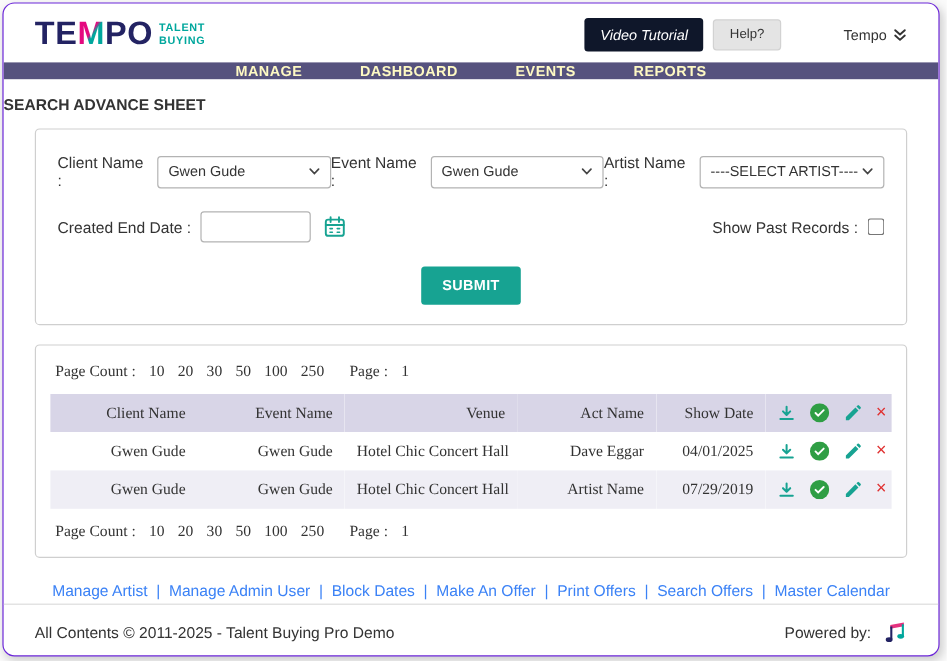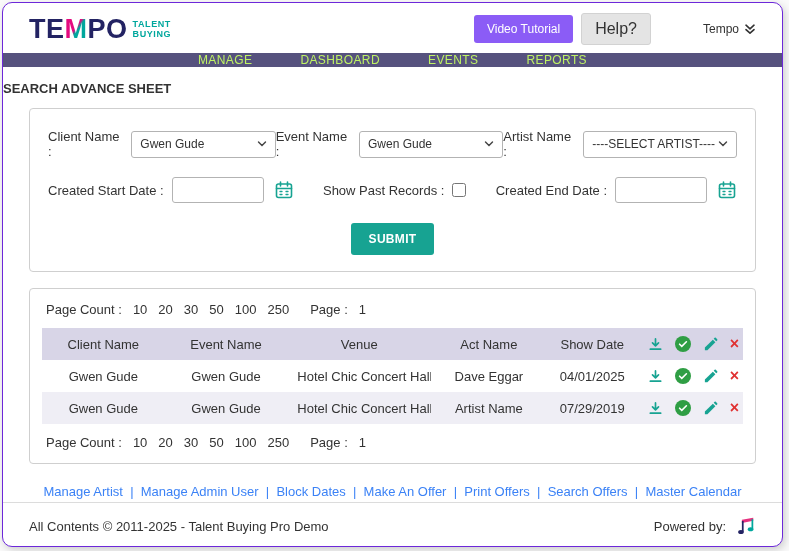--- a/index.html
+++ b/index.html
@@ -15,27 +15,27 @@
   .hdr { display:flex; align-items:center; padding:10px 26px 8px 26px; height:52px; }
   .logo { display:flex; align-items:center; cursor:pointer; }
   .logo-word { font-size:27px; font-weight:800; color:#232363; letter-spacing:.5px; }
   .logo-m {
     background:linear-gradient(125deg,#e5097f 46%,#00a79d 54%);
     -webkit-background-clip:text; background-clip:text; color:transparent;
   }
   .logo-tag { margin-left:5px; display:flex; flex-direction:column; justify-content:center; }
   .logo-tag span { font-size:9px; font-weight:700; color:#00a79d; letter-spacing:.6px; line-height:1.15; }
   .hdr-right { margin-left:auto; display:flex; align-items:center; gap:8px; }
-  .btn-vt { background:#8b5cf6; color:#fff; border:none; font-size:12px; padding:7px 13px; border-radius:3px; cursor:pointer; font-family:inherit; }
-  .btn-help { background:#e4e4e4; color:#333; border:1px solid #d2d2d2; font-size:16px; padding:6px 13px; border-radius:3px; cursor:pointer; font-family:inherit; }
+  .btn-vt { background:#0f172a; color:#fff; border:none; font-size:12px; padding:7px 13px; border-radius:3px; cursor:pointer; font-family:inherit;font-style:italic; }
+  .btn-help { background:#e4e4e4; color:#333; border:1px solid #d2d2d2; font-size:11px; padding:6px 13px; border-radius:3px; cursor:pointer; font-family:inherit; }
   .account { margin-left:44px; display:flex; align-items:center; gap:5px; font-size:12px; color:#333; cursor:pointer; }
 
   
   .nav { background:#56527e; height:30px; display:flex; align-items:center; justify-content:center; gap:48px; }
-  .nav span { color:#bef264; font-size:12px; font-weight:400; letter-spacing:.4px; cursor:pointer; }
+  .nav span { color:#fef9c3; font-size:12px; font-weight:700; letter-spacing:.4px; cursor:pointer; }
 
   
   .page-title { text-align:left; font-size:13px; font-weight:700; color:#333; margin:14px 0 12px 0; }
 
   
   .form-box { margin:0 26px; border:1px solid #cfcfcf; border-radius:4px; padding:20px 18px 16px 18px; }
   .frow { display:flex; align-items:center; justify-content:space-between; }
   .frow + .frow { margin-top:18px; }
   .fgroup { display:flex; align-items:center; gap:8px; font-size:13px; color:#333;justify-content:space-between; }
   .sel { position:relative; display:flex; align-items:center; justify-content:space-between;
@@ -44,26 +44,26 @@
   .sel-md { width:150px; }
   .sel-lg { width:160px; }
   .txt-input { width:92px; height:26px; border:1px solid #b3b3b3; border-radius:3px; font-size:12px; padding:0 6px; font-family:inherit; }
   .cal-btn { background:none; border:none; cursor:pointer; display:flex; align-items:center; padding:0; margin-left:2px; }
   .chk { width:14px; height:14px; cursor:pointer; }
   .btn-row { display:flex; justify-content:center; gap:30px; margin-top:20px; }
   .btn-teal { background:#17a392; color:#fff; border:none; font-size:12px; font-weight:700; letter-spacing:.3px;
               padding:9px 18px; border-radius:3px; cursor:pointer; font-family:inherit; }
 
   
-  .results-box { margin:16px 26px 0 26px; border:1px solid #cfcfcf; border-radius:4px; padding:11px 12px; }
+  .results-box { margin:16px 26px 0 26px; border:1px solid #cfcfcf; border-radius:4px; padding:11px 12px;font-family:Liberation Serif, serif; }
   .pager { display:flex; align-items:center; gap:11px; font-size:13px; color:#333; padding:2px 4px; }
   .pager .opt { cursor:pointer; }
   .pager .plabel { margin-left:10px; }
   table { width:100%; border-collapse:collapse; margin:9px 0; table-layout:fixed; }
-  th, td { font-size:13px; color:#333; text-align:center; font-weight:400; padding:8px 10px; white-space:nowrap; overflow:hidden; }
+  th, td { font-size:13px; color:#333; text-align:right; font-weight:400; padding:8px 10px; white-space:nowrap; overflow:hidden; }
   thead tr { background:#d8d5e7; }
   tbody tr:nth-child(2) { background:#efeef5; }
   .icon-cell { display:flex; align-items:center; gap:12px; justify-content:flex-start; }
   .x-icon { color:#e03131; font-weight:700; font-size:16px; line-height:1; cursor:pointer; }
   .icn { display:inline-flex; align-items:center; cursor:pointer; }
 
   
   .linkrows { margin-top:18px; text-align:center; font-size:13px; color:#3b82f6; line-height:1.55; }
   .linkrow span.lnk { cursor:pointer; }
   .linkrow span.lnk:not(:last-child)::after { content:"  |  "; white-space:pre; cursor:default; }
@@ -141,44 +141,33 @@
           <span class="icn">
               <svg width="10" height="10" viewBox="0 0 10 10" fill="none" stroke="#444" stroke-width="1.4" stroke-linecap="round">
                 <path d="M1.5 3l3.5 3.6L8.5 3"></path>
               </svg>
             </span>
         </div>
       </div>
     </div>
     <div class="frow">
       <div class="fgroup">
-        <span>Created Start Date :</span>
-        <input class="txt-input" value="" style="">
-        <button class="cal-btn">
-          <svg width="20" height="20" viewBox="0 0 20 20" fill="none" stroke="#17a392" stroke-width="1.6" stroke-linecap="round">
-              <rect x="2.5" y="4" width="15" height="13.5" rx="2"></rect>
-              <path d="M2.5 8.5h15M6.5 2v4M13.5 2v4"></path>
-              <path d="M6 11.5h2M12 11.5h2M6 14.5h2M12 14.5h2" stroke-width="1.3"></path>
-            </svg>
-        </button>
-      </div>
-      <div class="fgroup">
-        <span>Show Past Records :</span>
-        <input type="checkbox" class="chk" style="">
-      </div>
-      <div class="fgroup">
         <span>Created End Date :</span>
         <input class="txt-input" value="" style="">
         <button class="cal-btn">
           <svg width="20" height="20" viewBox="0 0 20 20" fill="none" stroke="#17a392" stroke-width="1.6" stroke-linecap="round">
               <rect x="2.5" y="4" width="15" height="13.5" rx="2"></rect>
               <path d="M2.5 8.5h15M6.5 2v4M13.5 2v4"></path>
               <path d="M6 11.5h2M12 11.5h2M6 14.5h2M12 14.5h2" stroke-width="1.3"></path>
             </svg>
         </button>
+      </div>
+      <div class="fgroup">
+        <span>Show Past Records :</span>
+        <input type="checkbox" class="chk" style="">
       </div>
     </div>
     <div class="btn-row">
       <button class="btn-teal">SUBMIT</button>
     </div>
   </div>
 
   <div class="results-box">
 
     <div class="pager">

